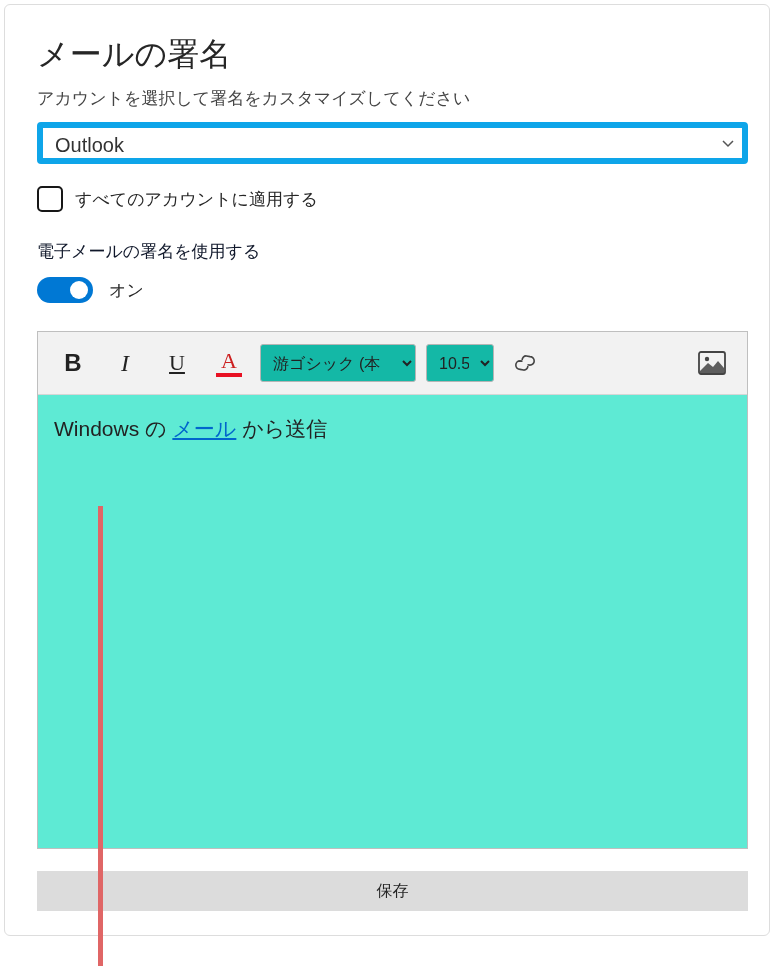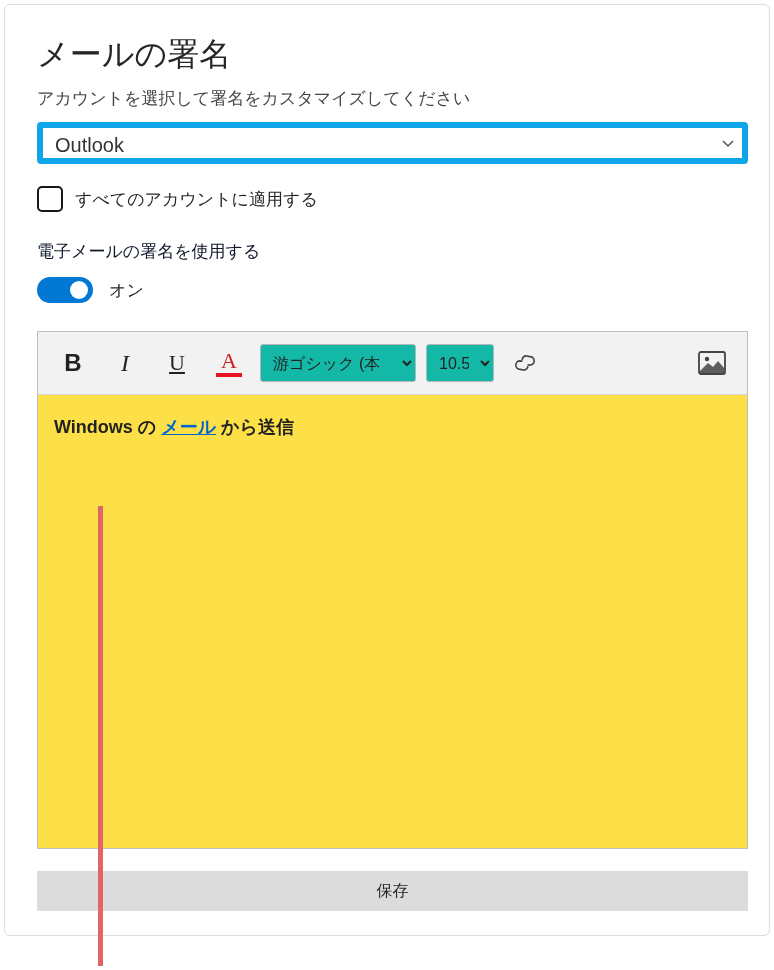--- a/index.html
+++ b/index.html
@@ -164,24 +164,23 @@
   width: 42px;
   height: 42px;
   display: flex;
   align-items: center;
   justify-content: center;
   cursor: pointer;
 }
 .editor-content {
   flex: 1;
   padding: 20px 16px;
-  font-size: 18px;
+  font-size: 21px;
   color: #222;
-  background: #fde047;
-  font-weight: bold;
+  background: #5eead4;
 }
 .mail-link {
   color: #0066cc;
   text-decoration: underline;
 }
 .button-row {
   display: flex;
   gap: 4px;
 }
 .action-btn {

